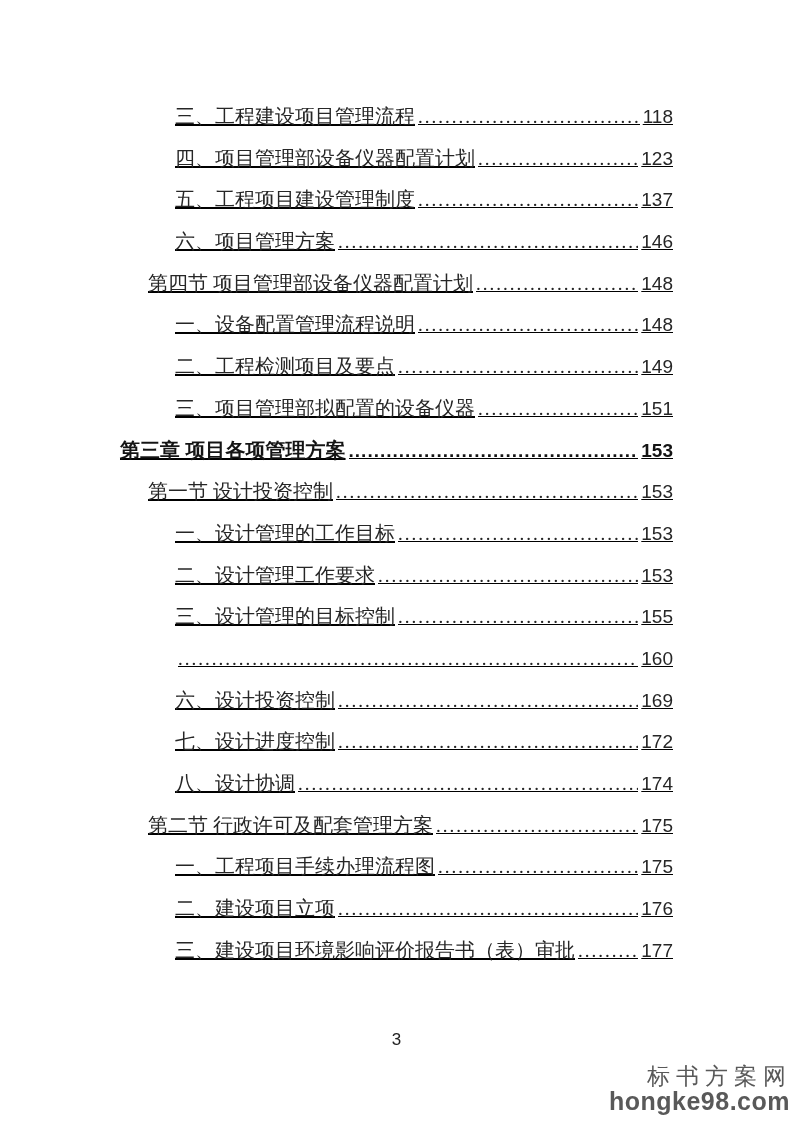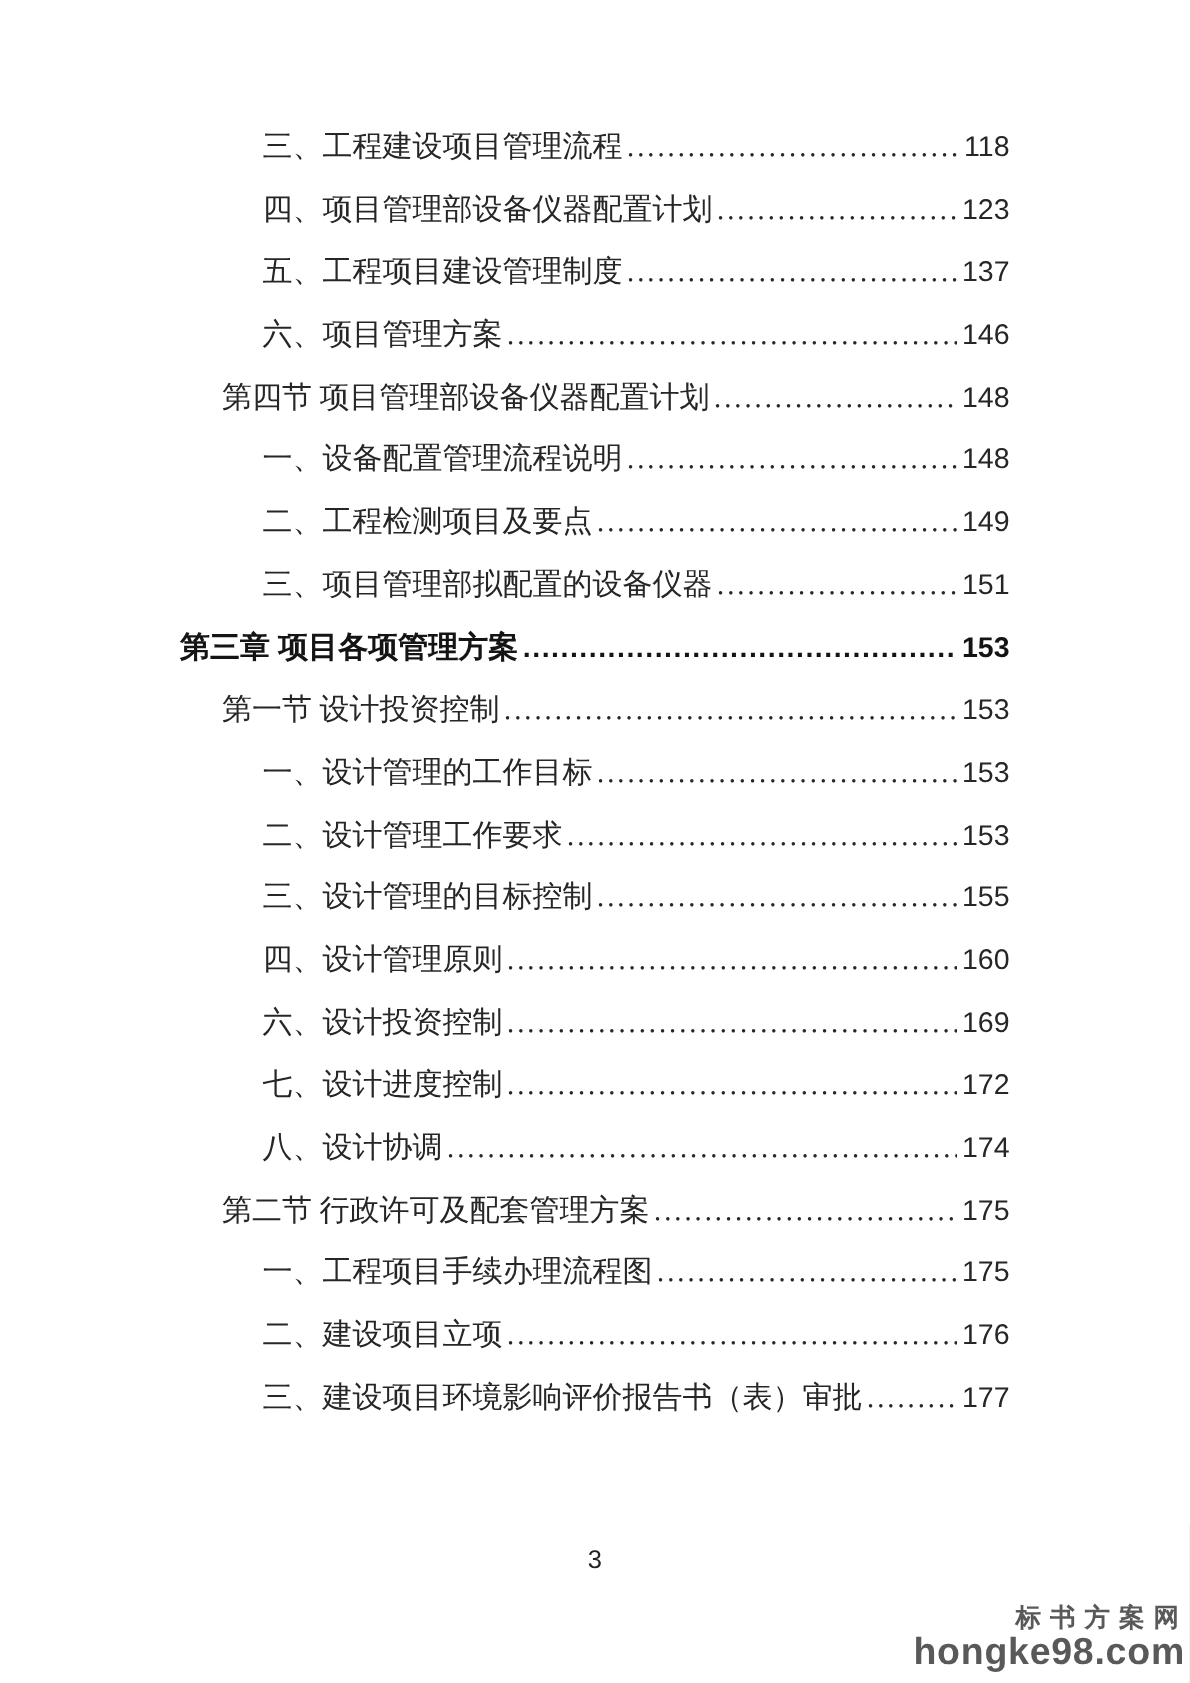--- a/index.html
+++ b/index.html
@@ -9,22 +9,23 @@
     width: 793px;
     height: 1122px;
     background: #ffffff;
     margin: 0 auto;
     overflow: hidden;
     font-family: "Liberation Serif", "DejaVu Serif", serif;
   }
   .toc {
     position: absolute;
     left: 120px;
-    top: 78px;
+    top: 96px;
     width: 553px;
+    text-decoration: underline;
   }
   .toc-row {
     display: flex;
     align-items: baseline;
     height: 41.7px;
     line-height: 41.7px;
     font-size: 20px;
     color: #262626;
     white-space: nowrap;
   }
@@ -69,22 +70,22 @@
   .watermark {
     position: absolute;
     right: 3px;
     bottom: 8px;
     text-align: right;
     color: #595959;
     font-family: "Liberation Sans", "DejaVu Sans", sans-serif;
     line-height: 1.05;
   }
   .wm-cn {
-    font-size: 17px;
-    font-weight: 700;
+    font-size: 23px;
+    font-weight: 400;
     letter-spacing: 6px;
     margin-right: -2px;
   }
   .wm-url {
     font-size: 25px;
     font-weight: 700;
     letter-spacing: 0.5px;
     margin-left: 16px;
   }
 </style>
@@ -153,21 +154,20 @@
     <span class="toc-label">二、设计管理工作要求</span>
     <span class="toc-dots"></span>
     <span class="toc-page">153</span>
   </div>
       <div class="toc-row level-item">
     <span class="toc-label">三、设计管理的目标控制</span>
     <span class="toc-dots"></span>
     <span class="toc-page">155</span>
   </div>
       <div class="toc-row level-item">
-    <span class="toc-label">四、设计管理原则</span>
     <span class="toc-dots"></span>
     <span class="toc-page">160</span>
   </div>
       <div class="toc-row level-item">
     <span class="toc-label">六、设计投资控制</span>
     <span class="toc-dots"></span>
     <span class="toc-page">169</span>
   </div>
       <div class="toc-row level-item">
     <span class="toc-label">七、设计进度控制</span>

